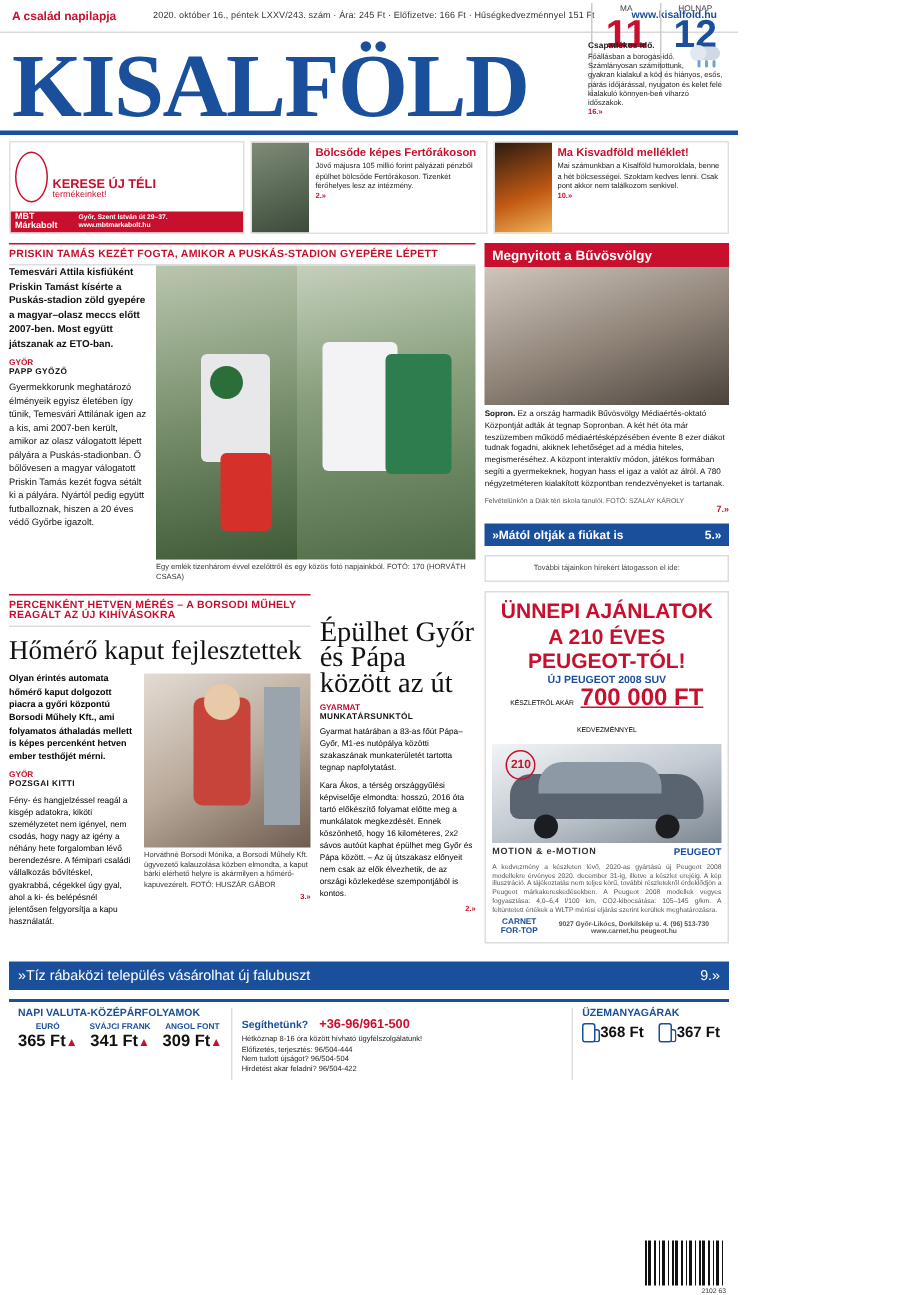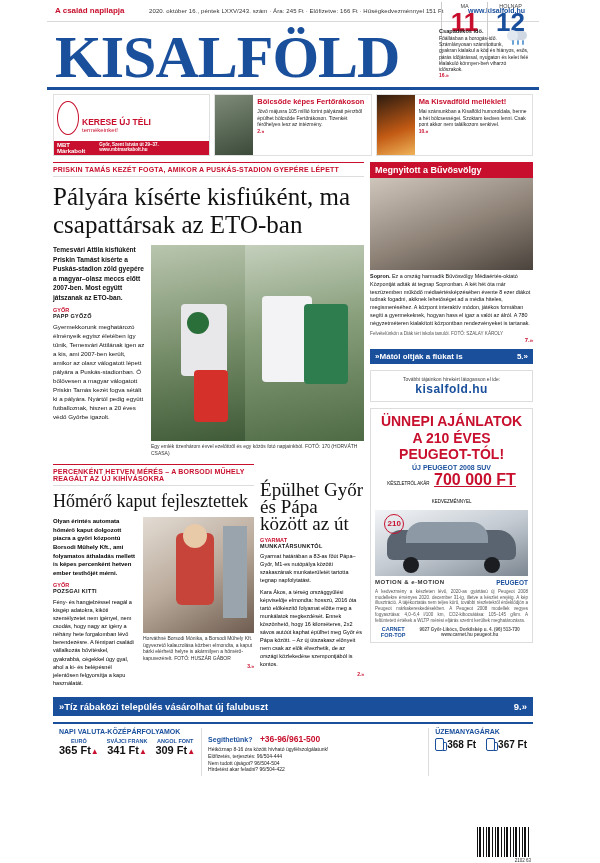--- a/index.html
+++ b/index.html
@@ -7,21 +7,20 @@
     margin: 0; padding: 0;
     background: #ffffff;
     font-family: "Liberation Sans", sans-serif;
   }
   .page {
     width: 492px;
     height: 863px;
     position: relative;
     background: #ffffff;
     overflow: hidden;
-    margin-left: 47px;
   }
 
   
   .topbar {
     display: flex;
     align-items: center;
     height: 22px;
     padding: 0 8px;
     font-size: 6.5px;
     color: #1b1b1b;
@@ -269,21 +268,21 @@
   .ad-foot {
     display: flex; justify-content: space-between; align-items: center;
     font-size: 6.5px; font-weight: bold; color: #1a4f9c; margin-top: 2px;
   }
   .motion { font-size: 6px; color: #333; letter-spacing: .5px; }
 
   
   .bluebar {
     margin: 6px 6px 0 6px;
     background: #1a4f9c; color: #fff;
-    font-size: 9.5px; font-weight: bold;
+    font-size: 9.5px; font-weight: normal;
     padding: 4px 6px;
     display: flex; justify-content: space-between;
   }
   .footer {
     margin: 6px 6px 0 6px;
     border-top: 2px solid #1a4f9c;
     display: flex;
     padding-top: 4px;
     height: 54px;
   }
@@ -392,21 +391,20 @@
         <div class="ttext tmore">10.»</div>
       </div>
     </div>
   </div>
 
   <div class="main">
 
     <div class="col-left">
 
       <div class="kicker">PRISKIN TAMÁS KEZÉT FOGTA, AMIKOR A PUSKÁS-STADION GYEPÉRE LÉPETT</div>
-      <div class="headline">Pályára kísérte kisfiúként, ma csapattársak az ETO-ban</div>
 
       <div class="lead-row">
         <div class="lead-text">
           <p class="intro">Temesvári Attila kisfiúként Priskin Tamást kísérte a Puskás-stadion zöld gyepére a magyar–olasz meccs előtt 2007-ben. Most együtt játszanak az ETO-ban.</p>
           <div class="byline-label">GYŐR</div>
           <div class="byline-name">PAPP GYŐZŐ</div>
           <p style="margin-top:4px">Gyermekkorunk meghatározó élményeik egyisz életében így tűnik, Temesvári Attilának igen az a kis, ami 2007-ben került, amikor az olasz válogatott lépett pályára a Puskás-stadionban. Ő bőlővesen a magyar válogatott Priskin Tamás kezét fogva sétált ki a pályára. Nyártól pedig együtt futballoznak, hiszen a 20 éves védő Győrbe igazolt.</p>
         </div>
         <div style="flex:1">
           <div class="photo-main">
@@ -470,21 +468,20 @@
         <span class="rmore">7.»</span>
       </div>
 
       <div class="rstrip">
         <span>»Mától oltják a fiúkat is</span>
         <span>5.»</span>
       </div>
 
       <div class="rbox promo-white" style="margin-top:6px">
         <div class="pw1">További tájainkon hírekért látogasson el ide:</div>
-        <div class="pw2">kisalfold.hu</div>
       </div>
 
       <div class="rbox ad-peugeot">
         <div class="ad-title">ÜNNEPI AJÁNLATOK A 210 ÉVES PEUGEOT-TÓL!</div>
         <div class="ad-sub">ÚJ PEUGEOT 2008 SUV</div>
         <div>
           <span class="tiny">KÉSZLETRŐL AKÁR</span>
           <span class="ad-price">700 000 FT</span>
           <span class="tiny">KEDVEZMÉNNYEL</span>
         </div>

